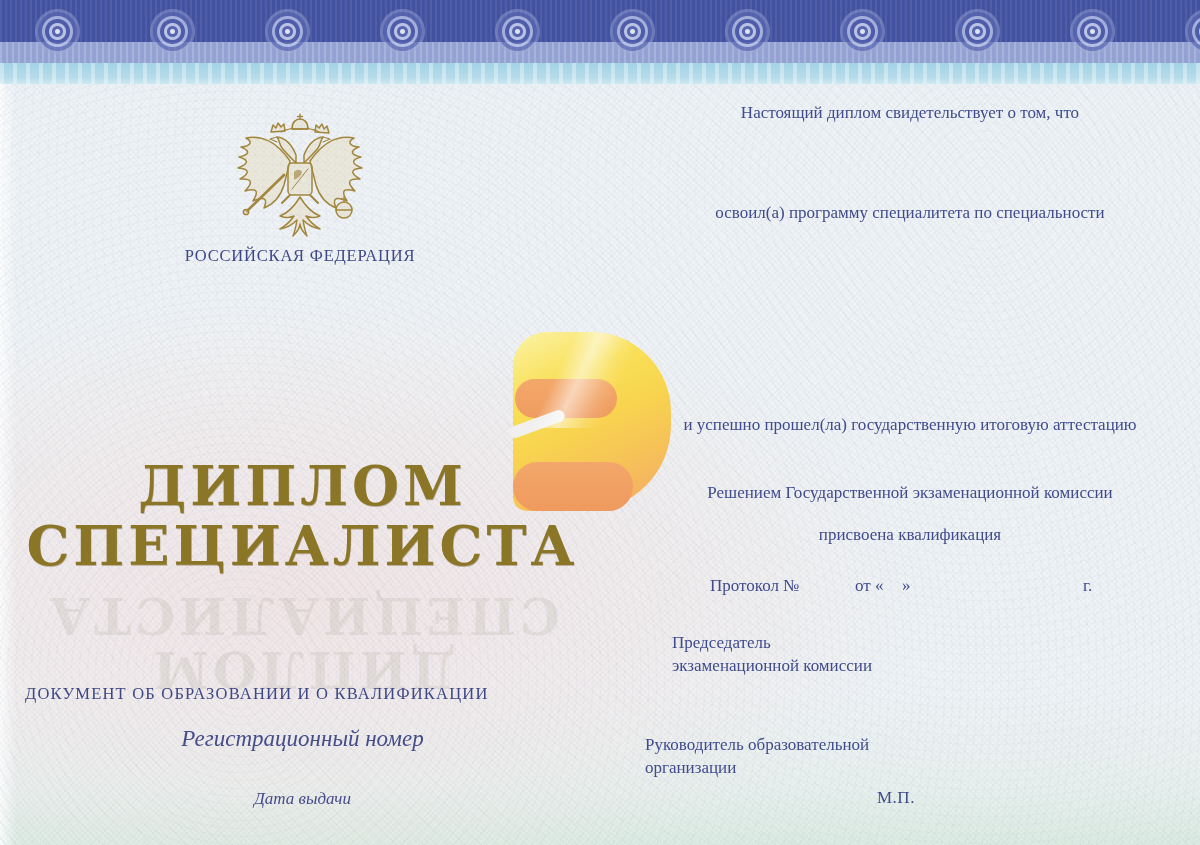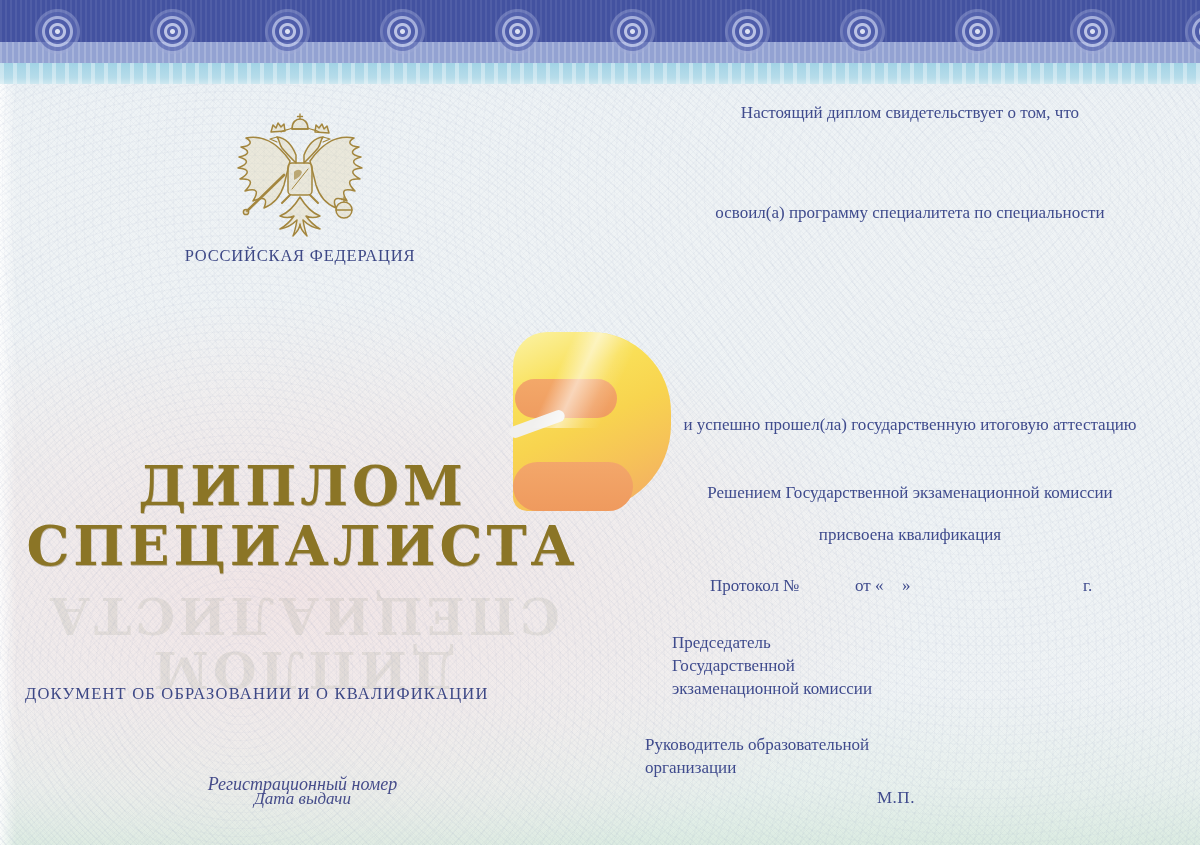--- a/index.html
+++ b/index.html
@@ -52,21 +52,21 @@
     text-shadow:0.5px 1px 0 rgba(95,75,20,0.35);}
   
   .mirror-title{position:absolute;left:25px;top:588px;width:555px;text-align:center;
     transform:rotate(180deg);color:#7c8468;opacity:0.12;font-weight:bold;
     font-size:50px;line-height:54px;letter-spacing:4px;
     font-family:"DejaVu Serif","Liberation Serif",serif;pointer-events:none;}
   
   .subtitle{position:absolute;left:25px;top:684px;width:555px;text-align:left;
     font-size:16.5px;letter-spacing:1.2px;color:#3d4886;}
   .regnum{position:absolute;left:25px;top:726px;width:555px;text-align:center;
-    font-style:italic;font-size:18px;color:#454c8a;margin-top:48px;}
+    font-style:italic;font-size:23px;color:#454c8a;}
   .issuedate{position:absolute;left:25px;top:789px;width:555px;text-align:center;
     font-style:italic;font-size:17px;color:#454c8a;}
   
   .logo{position:absolute;left:513px;top:332px;width:158px;height:179px;}
   .logo-main{position:absolute;inset:0;border-radius:34px 80px 86px 14px;
     background:linear-gradient(155deg,#fbf3a6 0%,#f9e058 28%,#f8d44f 50%,#f6c258 72%,#f2a767 100%);}
   .logo-pill-top{position:absolute;left:2px;top:47px;width:102px;height:39px;border-radius:20px;
     background:linear-gradient(180deg,#f3a869,#ef9c60);}
   .logo-notch{position:absolute;left:-5px;top:86px;width:58px;height:12px;
     background:#f1f0ee;transform:rotate(-20deg);border-radius:6px;}
@@ -178,21 +178,20 @@
 
     <div class="protocol">
       <span class="p-label">Протокол №</span>
       <span class="p-ot">от «</span>
       <span class="p-close">»</span>
       <span class="p-year">г.</span>
     </div>
 
     <div class="sig-block sig-chair">
       <div>Председатель</div>
-      <div>Государственной</div>
       <div>экзаменационной комиссии</div>
     </div>
 
     <div class="sig-block sig-head">
       <div>Руководитель образовательной</div>
       <div>организации</div>
     </div>
 
     <div class="stamp">М.П.</div>
   </div>

